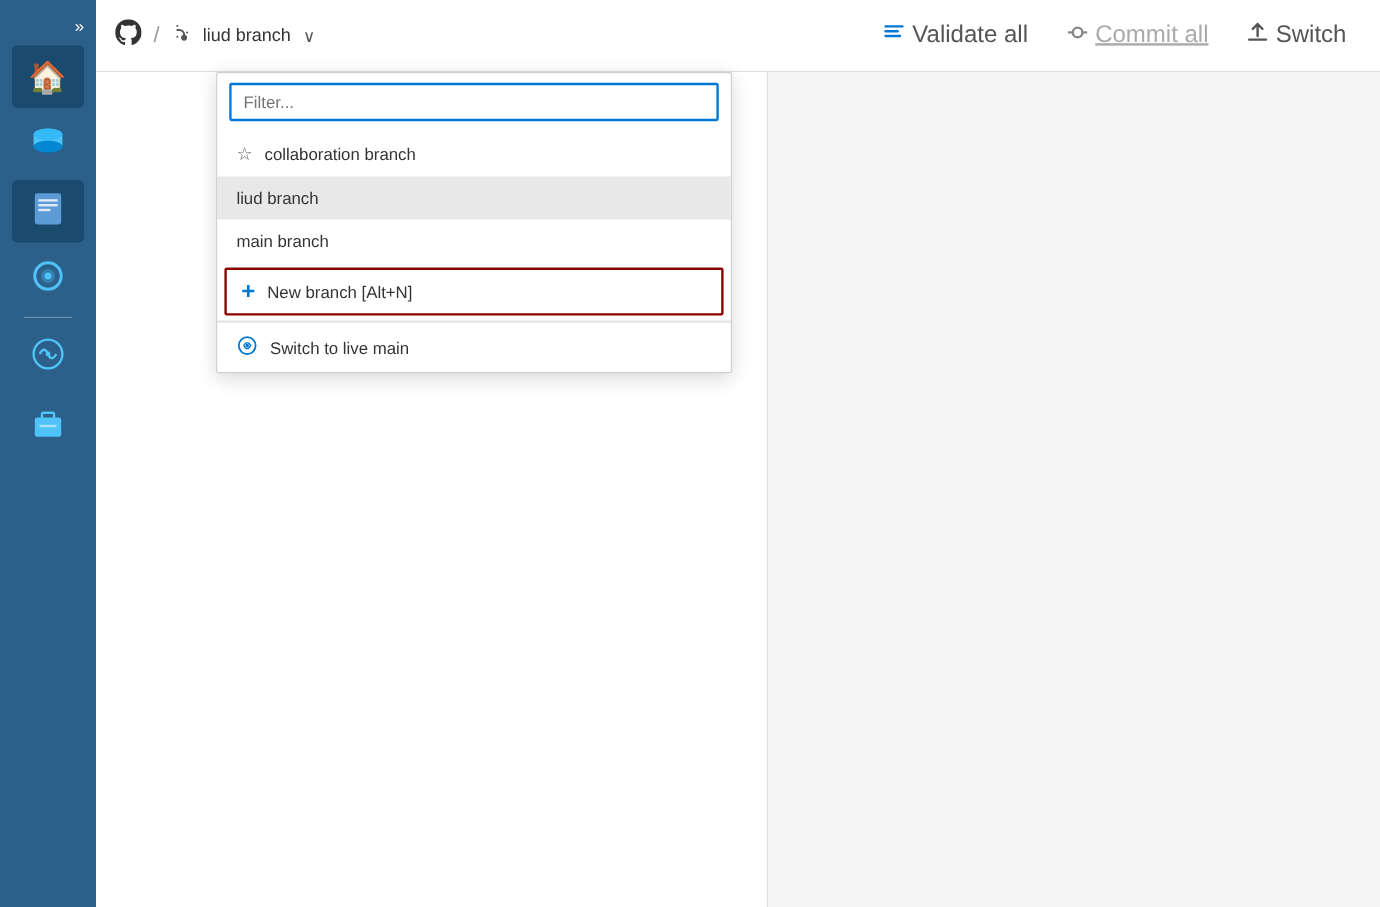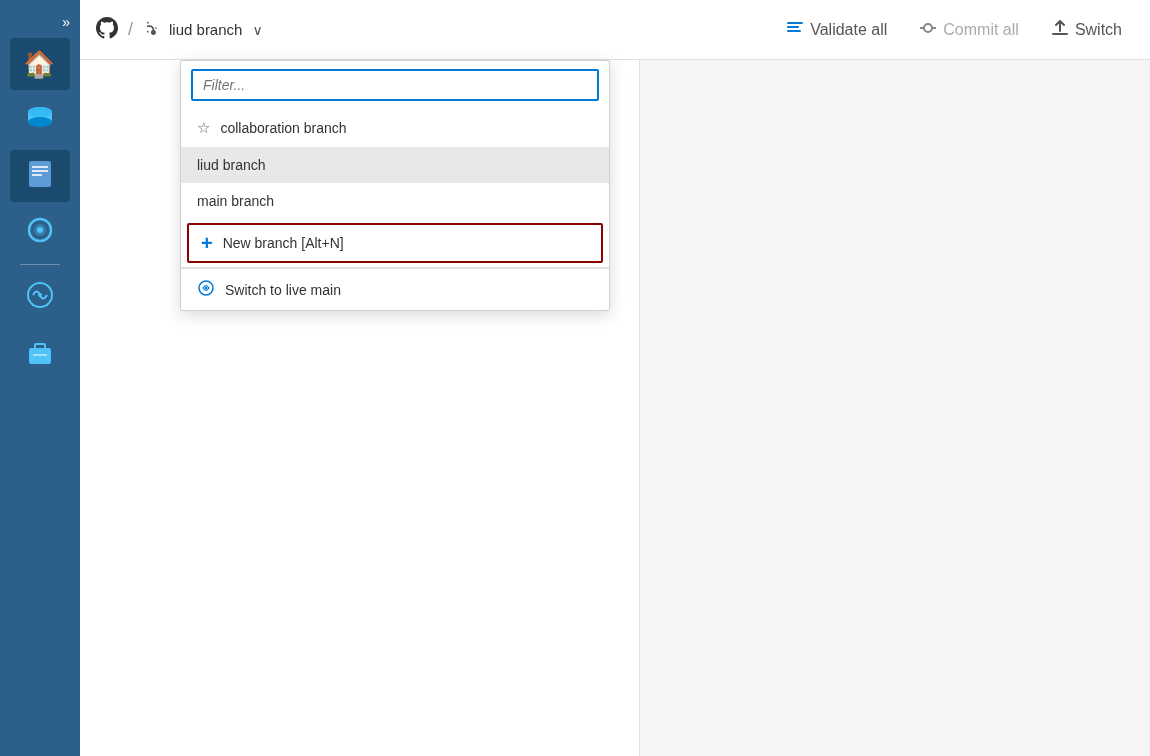--- a/index.html
+++ b/index.html
@@ -95,35 +95,36 @@
     .topbar-spacer {
       flex: 1;
     }
     .topbar-action {
       display: flex;
       align-items: center;
       gap: 6px;
       padding: 6px 12px;
       cursor: pointer;
       color: #555;
-      font-size: 16px;
+      font-size: 20px;
       border-radius: 4px;
     }
     .topbar-action .icon {
       font-size: 16px;
       color: #0078d4;
     }
     .topbar-action .commit-icon {
       color: #888;
     }
     .topbar-action .publish-icon {
       color: #555;
     }
     .topbar-action-text {
       color: #555;
+      text-decoration: underline;
     }
     .topbar-action-text.dimmed {
       color: #aaa;
     }
 
     
     .content-area {
       flex: 1;
       display: flex;
       position: relative;
@@ -154,21 +155,20 @@
     .filter-input-wrapper {
       padding: 8px 10px;
     }
     .filter-input {
       width: 100%;
       padding: 6px 10px;
       border: 2px solid #0078d4;
       border-radius: 2px;
       font-size: 14px;
       color: #999;
-      font-style: italic;
       outline: none;
     }
 
     .dropdown-item {
       padding: 10px 16px;
       font-size: 14px;
       color: #333;
       cursor: pointer;
       display: flex;
       align-items: center;

